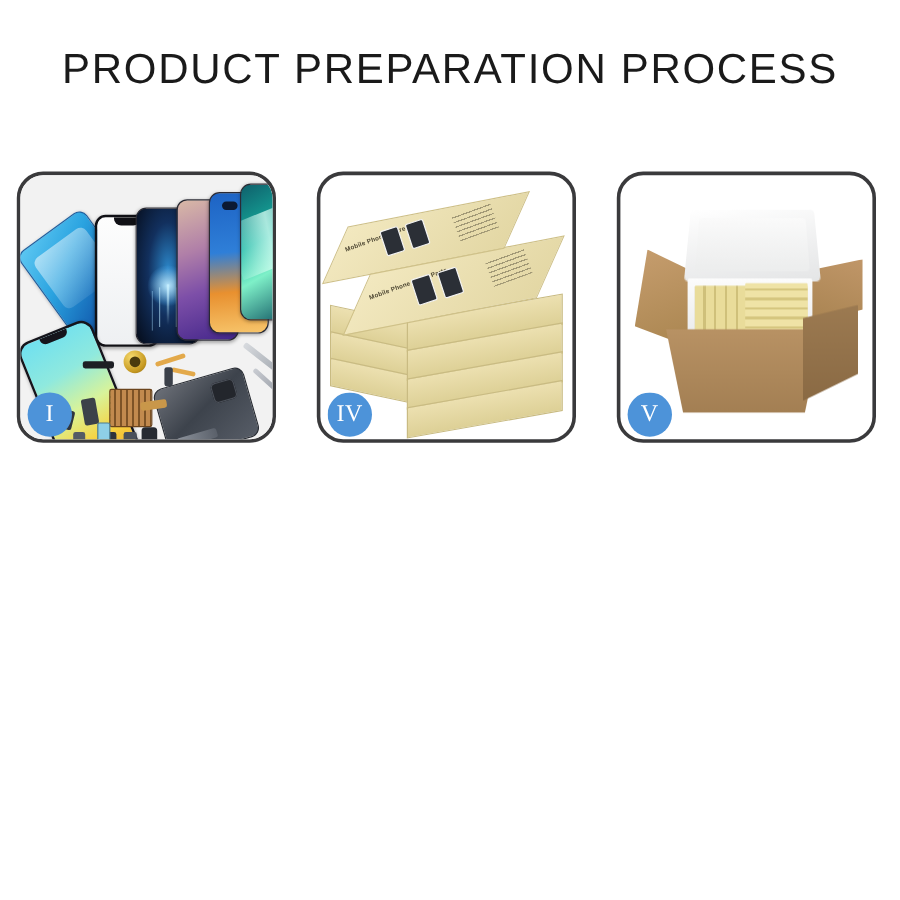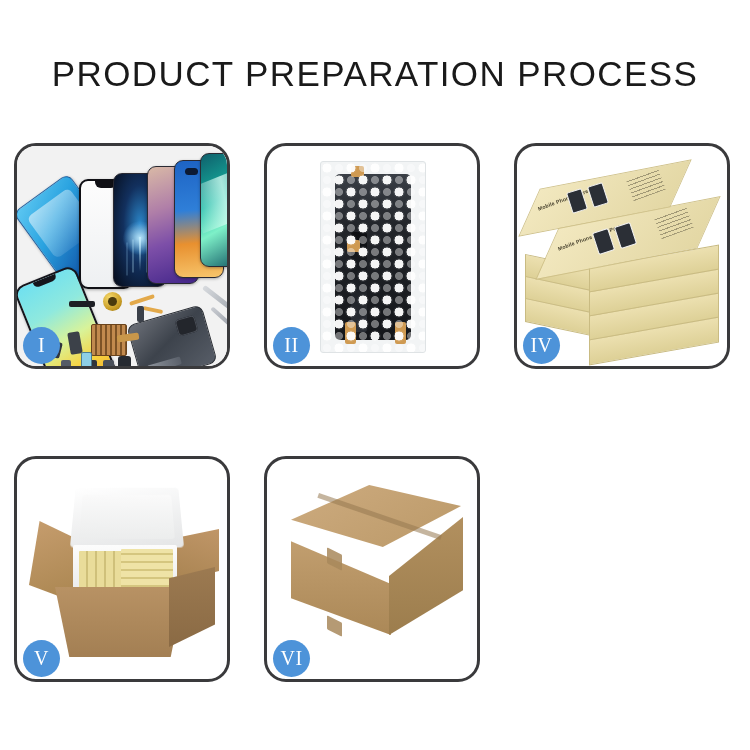--- a/index.html
+++ b/index.html
@@ -13,21 +13,20 @@
 
   
   .header{padding-top:40px;text-align:center;}
   .title{
     font-size:35px;
     letter-spacing:1.4px;
     font-weight:400;
     color:#1a1a1a;
     line-height:1;
     white-space:nowrap;
-    margin-top:16px;
   }
   .subtitle{
     margin-top:15px;
     font-size:15.2px;
     color:#1a1a1a;
     letter-spacing:.1px;
     white-space:nowrap;
   }
 
   
@@ -429,35 +428,20 @@
           <div class="part pp5"></div>
           <div class="part pp6"></div>
           <div class="part pp7"></div>
           <div class="part pp8"></div>
           <div class="part pp9"></div>
         </div>
       </div>
       <div class="badge">I</div>
     </div>
 
-    <div class="panel">
-      <div class="inner">
-        <div class="bubblebag">
-          <div class="screen"></div>
-          <div class="ribbon"></div>
-          <div class="tape t1"></div>
-          <div class="tape t2"></div>
-          <div class="tape t3"></div>
-          <div class="tape t4"></div>
-          <div class="bubbles"></div>
-          <div class="bubbles2"></div>
-        </div>
-      </div>
-      <div class="badge">II</div>
-    </div>
 
 
     <div class="panel">
       <div class="inner">
         <div class="stack">
 
           <div class="kbox" style="left:8px;top:120px;width:112px;height:22px;transform:skewY(12deg);"></div>
           <div class="kbox" style="left:8px;top:142px;width:112px;height:22px;transform:skewY(12deg);"></div>
           <div class="kbox" style="left:8px;top:164px;width:112px;height:22px;transform:skewY(12deg);"></div>
 
@@ -493,28 +477,15 @@
           <div class="foambox"></div>
           <div class="yellowitems"></div>
           <div class="yellowitems2"></div>
           <div class="c-front"></div>
           <div class="c-right"></div>
         </div>
       </div>
       <div class="badge">V</div>
     </div>
 
-    <div class="panel">
-      <div class="inner">
-        <div class="seal">
-          <div class="s-top"></div>
-          <div class="s-left"></div>
-          <div class="s-right"></div>
-          <div class="s-seam"></div>
-          <div class="s-tape tp1"></div>
-          <div class="s-tape tp2"></div>
-        </div>
-      </div>
-      <div class="badge">VI</div>
-    </div>
 
   </div>
 </div>
 
 </body></html>

